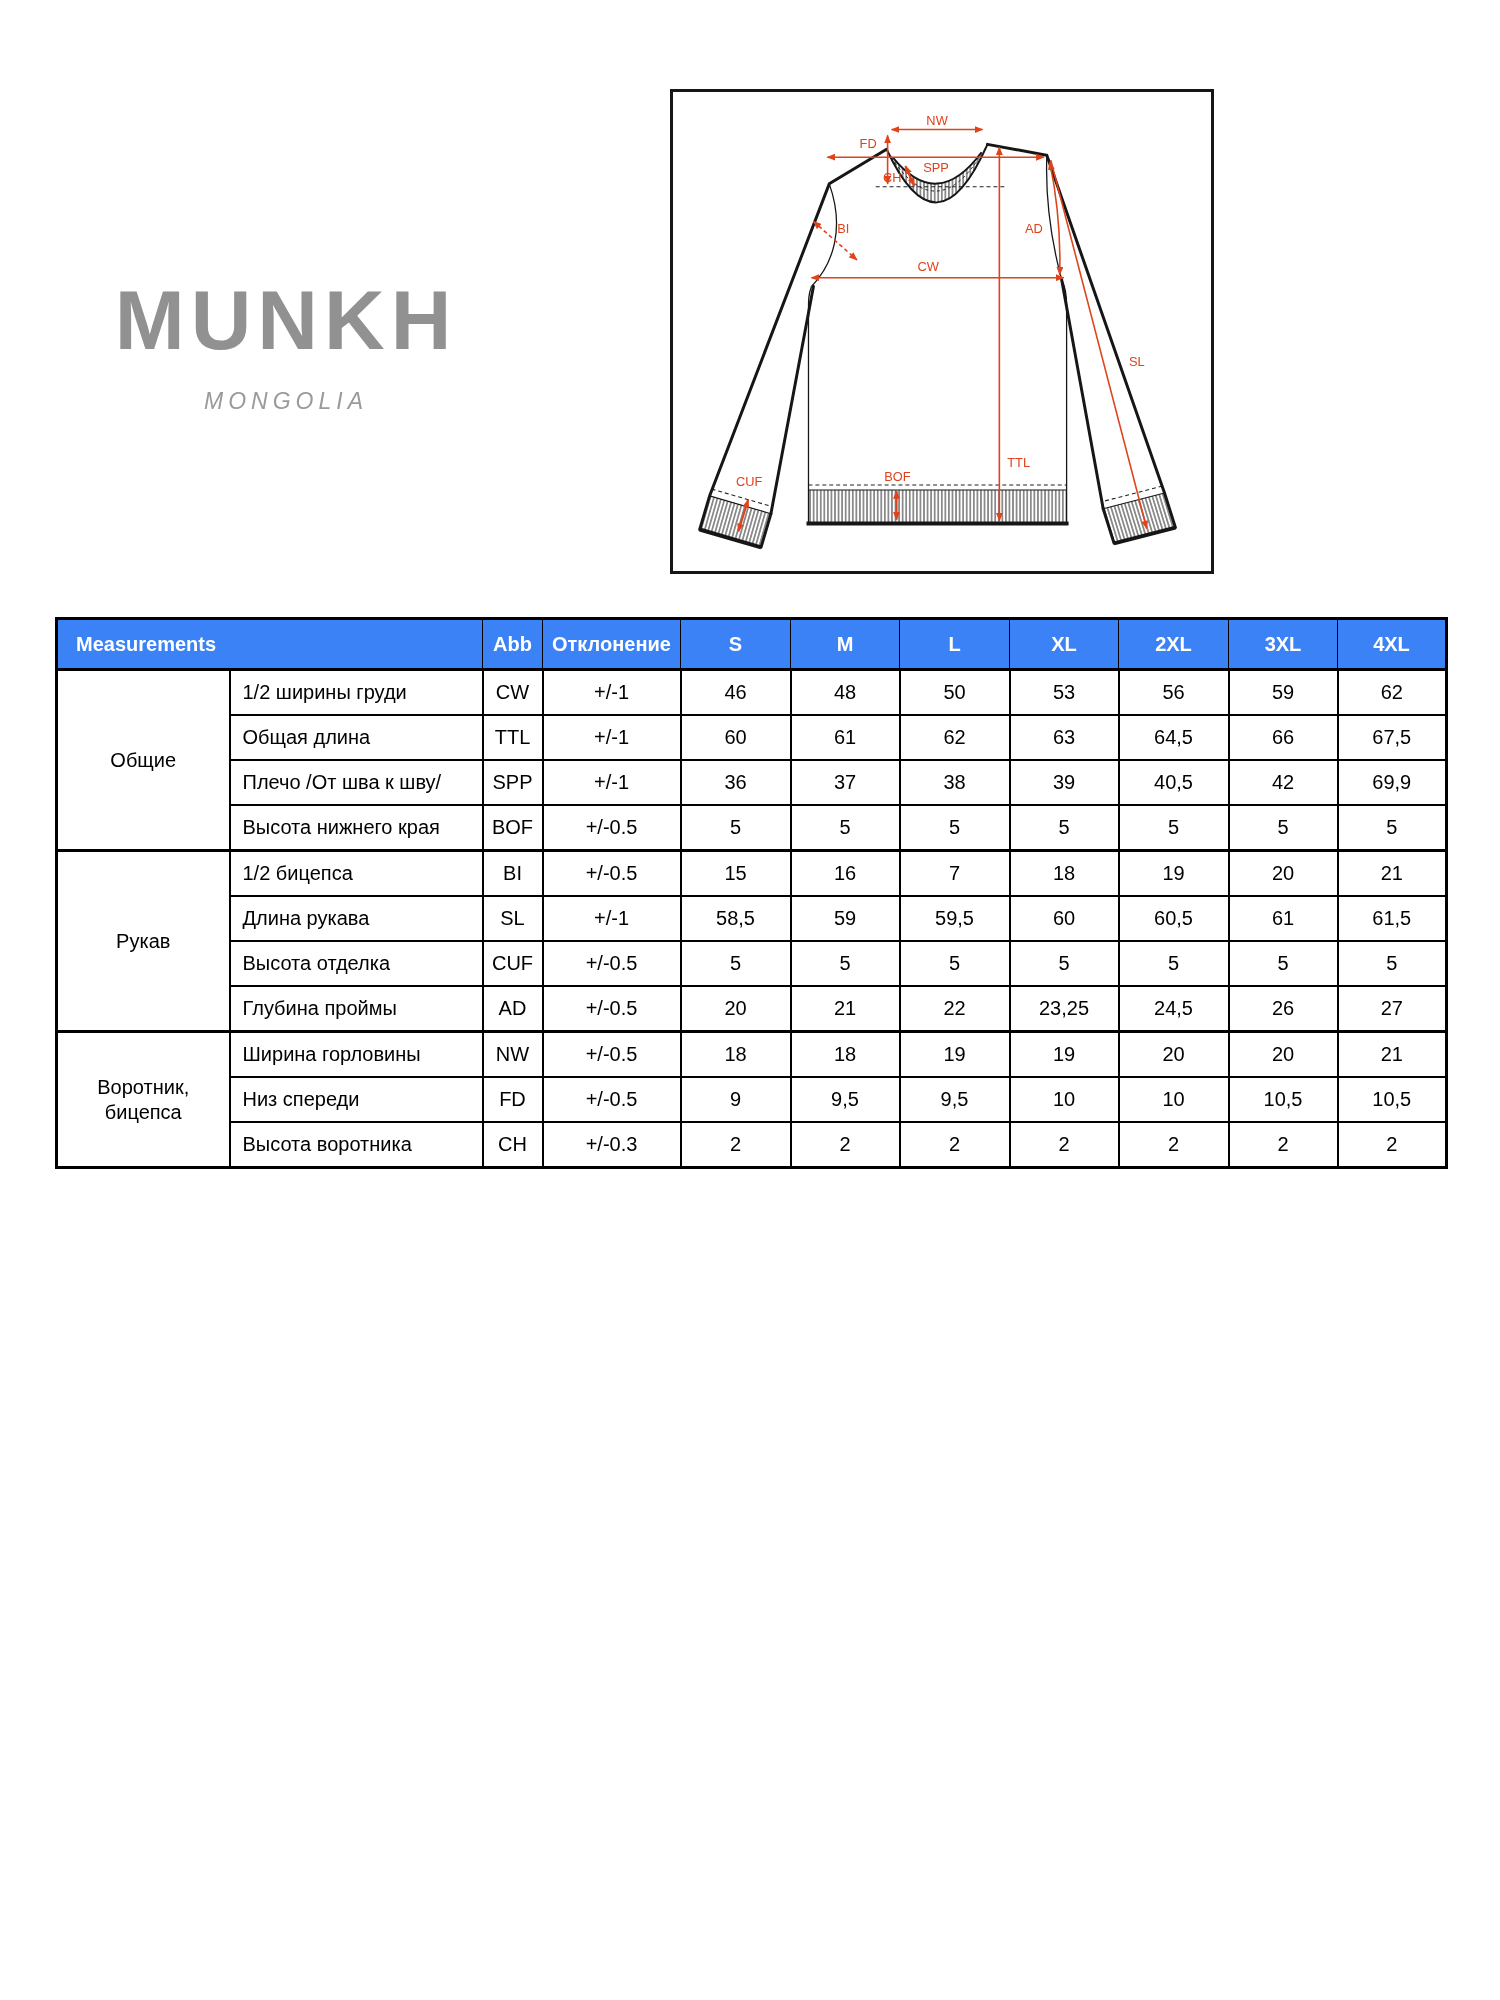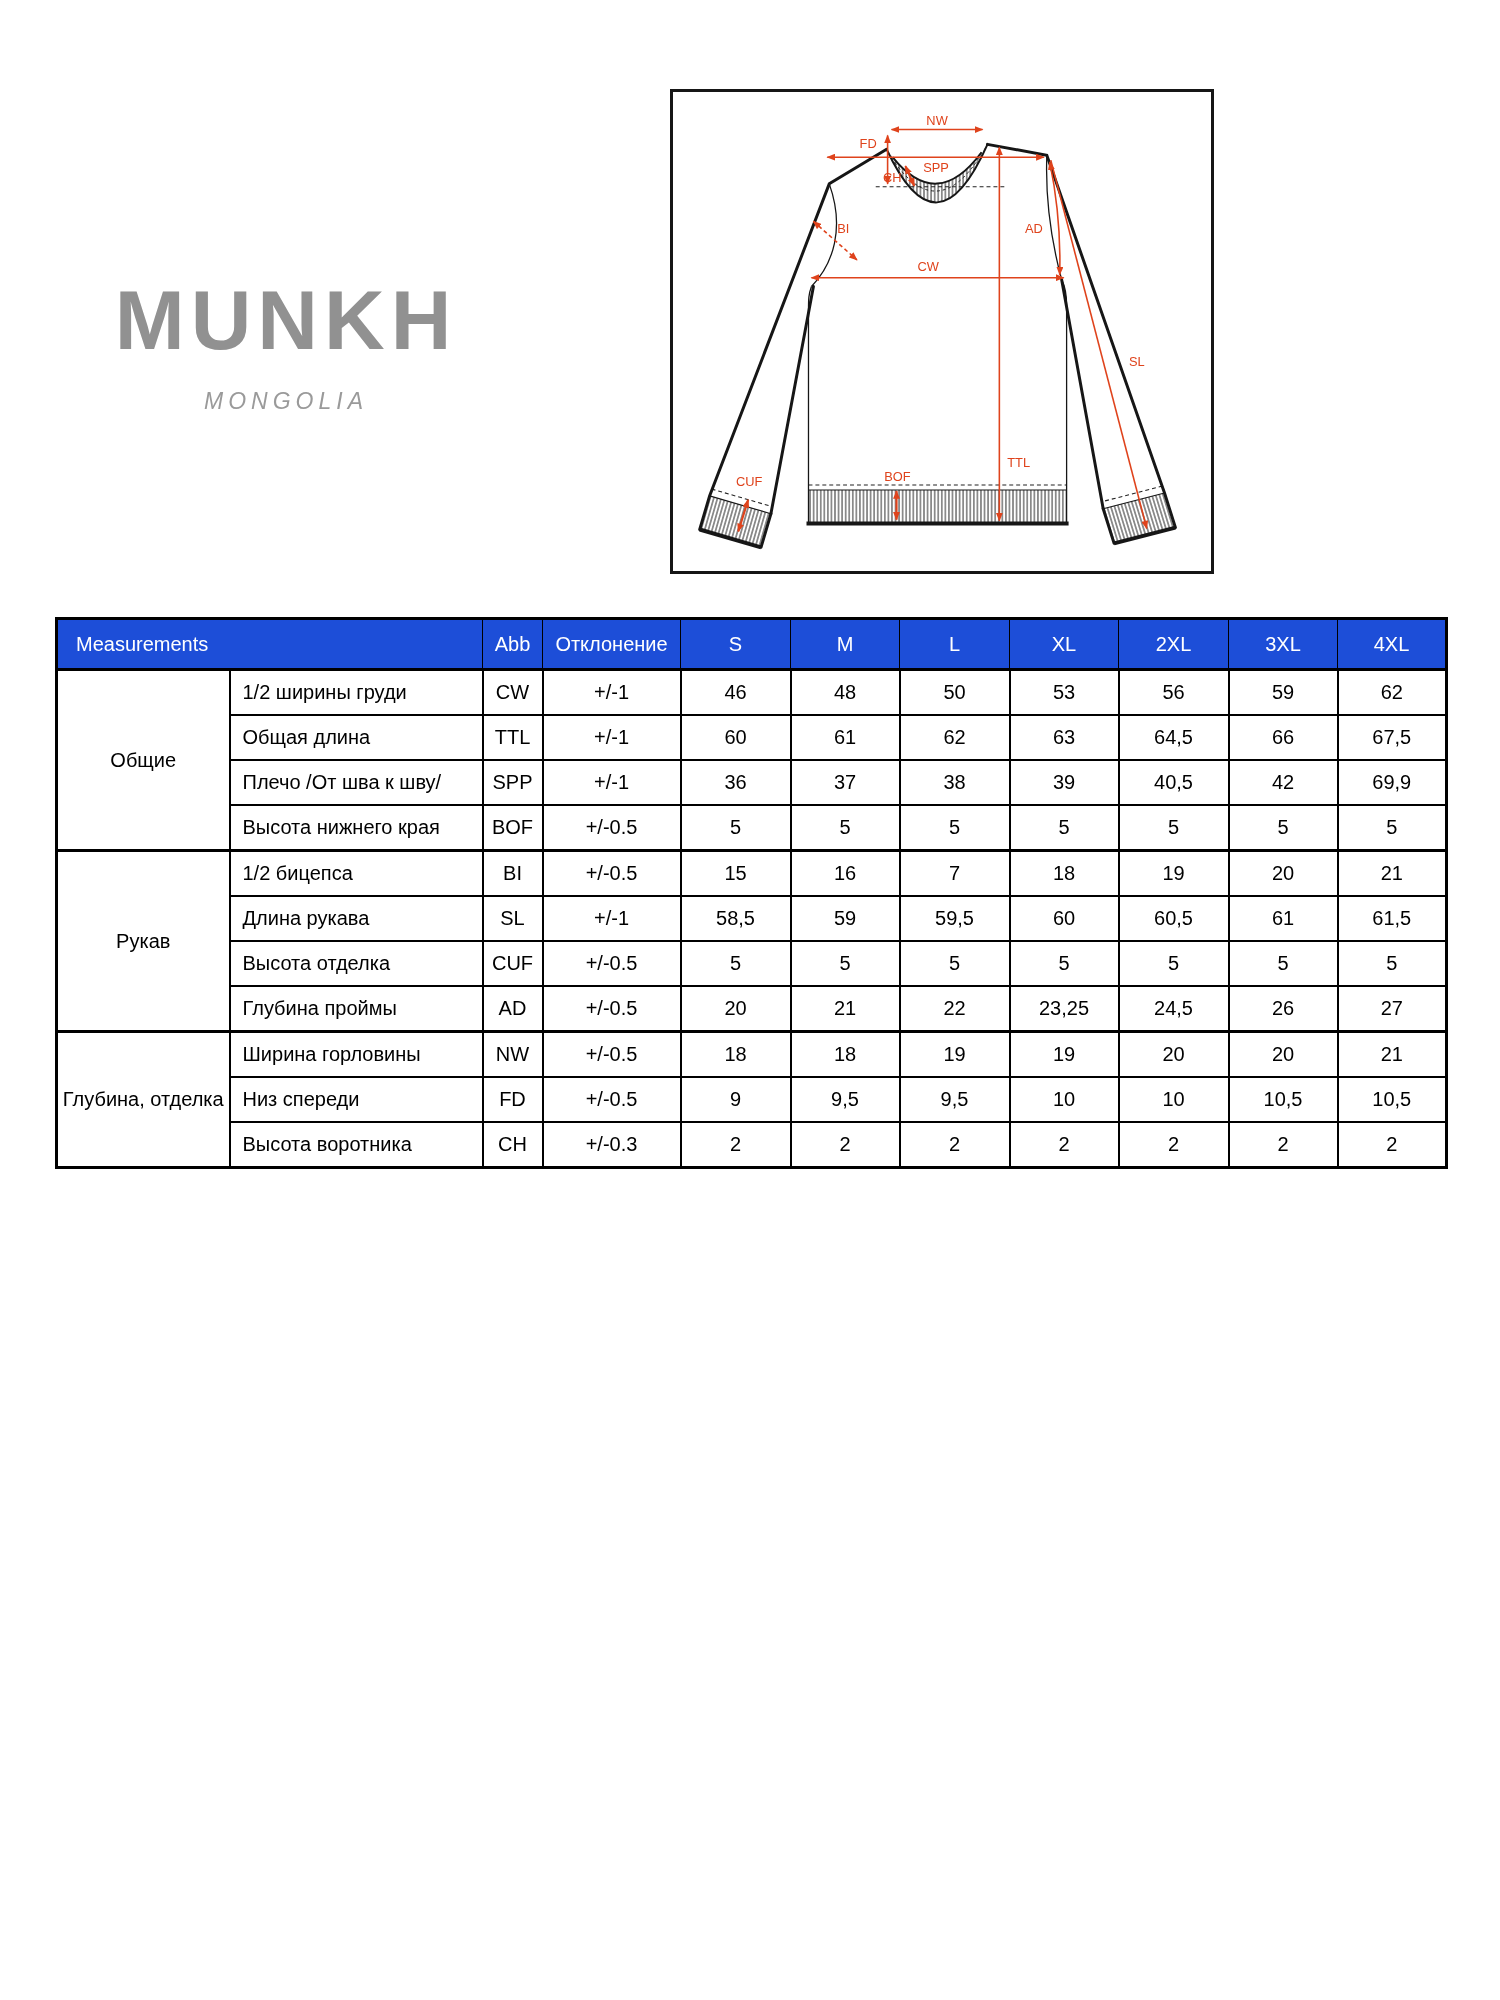--- a/index.html
+++ b/index.html
@@ -17,21 +17,21 @@
     border:3px solid #161616;box-sizing:border-box;background:#fff;
   }
   .diagram-box svg{display:block;width:100%;height:100%;}
   
   table.size-table{
     position:absolute;left:55px;top:617px;width:1390px;
     border-collapse:collapse;table-layout:fixed;
     border:3px solid #000;font-size:20px;
   }
   .size-table th{
-    background:#1d4ed8;color:#fff;font-weight:400;height:48px;
+    background:#3b82f6;color:#fff;font-weight:700;height:48px;
     border:1px solid #000;text-align:center;padding:0;margin-top:36px;
   }
   .size-table th.meas{text-align:left;padding-left:18px;}
   .size-table td{
     border:2px solid #000;height:43px;text-align:center;
     padding:0 4px;background:#fff;
   }
   .size-table td.name{text-align:left;padding:0 12px;}
   .size-table td.group{text-align:center;line-height:1.25;}
   .size-table tr.group-start td{border-top:3px solid #000;}
@@ -255,21 +255,21 @@
       <td>20</td>
       <td>21</td>
       <td>22</td>
       <td>23,25</td>
       <td>24,5</td>
       <td>26</td>
       <td>27</td>
     </tr>
 
     <tr class="group-start">
-      <td class="group" rowspan="3">Глубина, отделка</td>
+      <td class="group" rowspan="3">Воротник, бицепса</td>
       <td class="name">Ширина горловины</td>
       <td>NW</td>
       <td>+/-0.5</td>
       <td>18</td>
       <td>18</td>
       <td>19</td>
       <td>19</td>
       <td>20</td>
       <td>20</td>
       <td>21</td>

